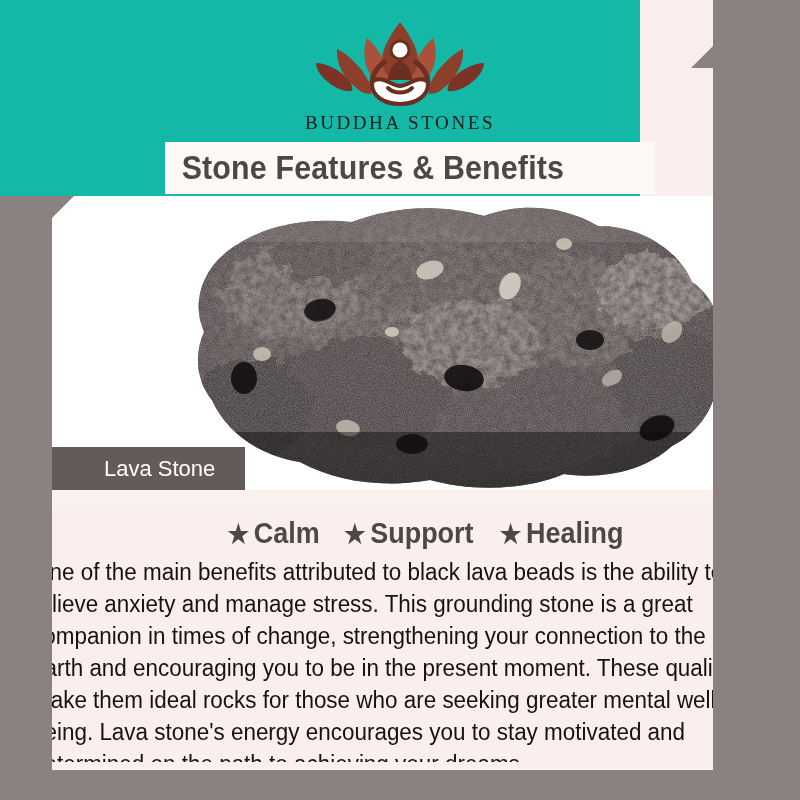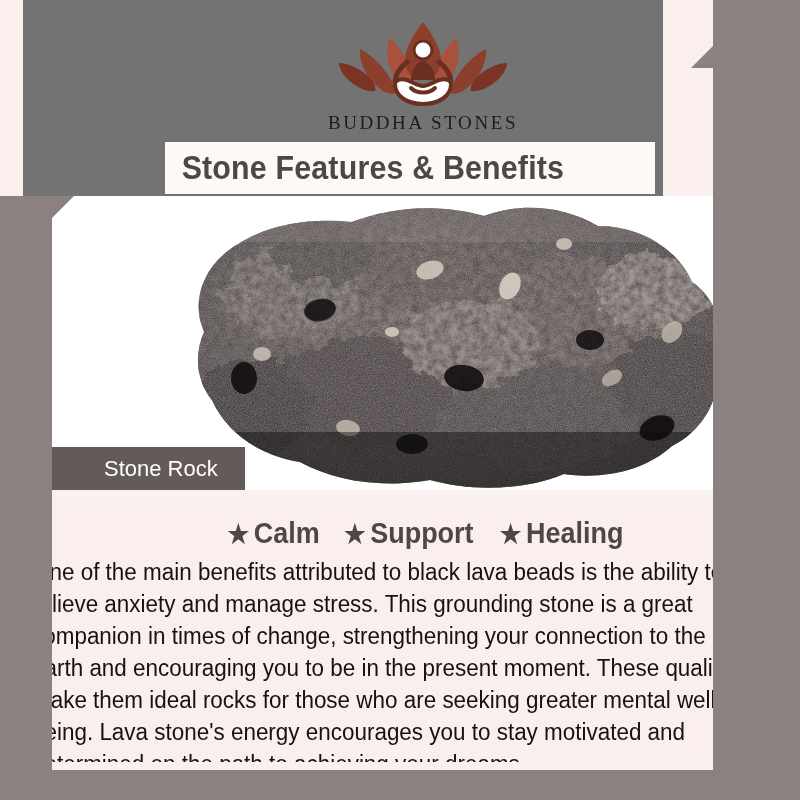--- a/index.html
+++ b/index.html
@@ -15,21 +15,21 @@
   .frame-left{position:absolute;left:0;top:196px;width:52px;height:604px;background:#8b8180;}
   .frame-bottom{position:absolute;left:0;top:770px;width:800px;height:30px;background:#8b8180;}
   .bevel-tl{position:absolute;left:52px;top:196px;width:0;height:0;
       border-top:22px solid #8b8180;border-right:22px solid transparent;}
   .bevel-tr{position:absolute;left:691px;top:46px;width:0;height:0;
       border-bottom:22px solid #8b8180;border-left:22px solid transparent;}
   .bevel-br{position:absolute;left:770px;top:748px;width:0;height:0;
       border-bottom:22px solid #8b8180;border-left:22px solid transparent;}
 
   
-  .header{position:absolute;left:0;top:0;width:640px;height:196px;background:#737373;margin-left:23px;}
+  .header{position:absolute;left:0;top:0;width:640px;height:196px;background:#14b8a6;}
   .logo-wrap{position:absolute;left:0;top:16px;width:800px;text-align:center;}
   .logo-mark{display:block;margin:0 auto;}
   .logo-text{
     margin-top:2px;font-family:"Liberation Serif", serif;
     font-size:19px;letter-spacing:2.6px;color:#1f1b1a;font-weight:400;
   }
 
   
   .title-banner{
     position:absolute;left:165px;top:142px;width:490px;height:52px;
@@ -195,21 +195,21 @@
           <ellipse cx="300" cy="262" rx="16" ry="10" fill="#120f10"></ellipse>
         </g>
 
         <rect x="0" y="250" width="660" height="70" fill="#0d0a0b" opacity="0.45"></rect>
         <rect x="0" y="0" width="660" height="60" fill="#b6ada6" opacity="0.18"></rect>
       </g>
     </svg>
   </div>
 
   <div class="caption-band">
-    <span class="caption-text">Stone Rock</span>
+    <span class="caption-text">Lava Stone</span>
   </div>
 
   <div class="divider-cream"></div>
 
   <div class="keywords">
     <span class="kw"><span class="star">★</span><span>Calm</span></span>
     <span class="kw"><span class="star">★</span><span>Support</span></span>
     <span class="kw"><span class="star">★</span><span>Healing</span></span>
   </div>
 

